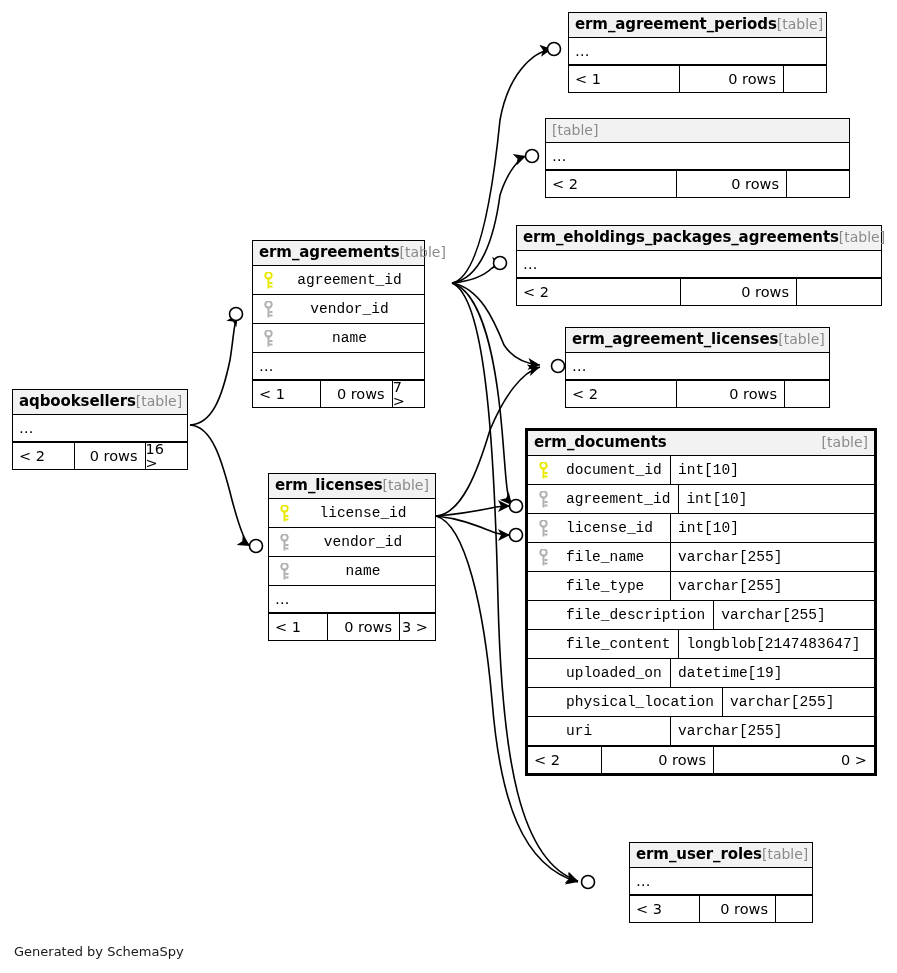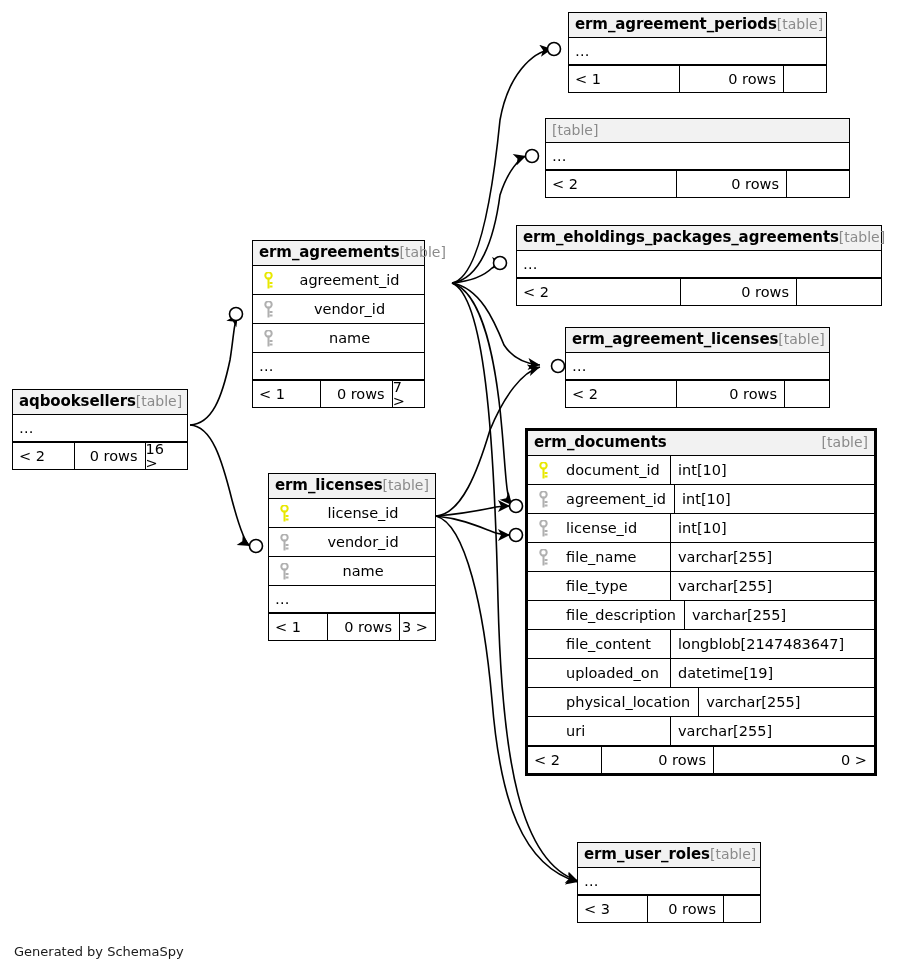--- a/index.html
+++ b/index.html
@@ -35,20 +35,21 @@
   .thead .tname{font-weight:bold;font-size:15px;letter-spacing:-0.1px;}
   .thead .ttag{color:#8a8a8a;font-size:14px;}
   .thead.spread{justify-content:space-between;}
 
   .trow{
     display:flex;align-items:center;
     border-bottom:1px solid #000000;
     box-sizing:border-box;
     height:29px;
     white-space:nowrap;
+    font-family:Liberation Mono, monospace;
   }
   .trow:last-child{border-bottom:none;}
   .keycell{width:30px;flex:0 0 30px;display:flex;justify-content:center;align-items:center;}
   .colname{flex:1 1 auto;padding-left:8px;padding-right:8px;font-size:14.5px;}
   .colname.ctr{text-align:center;padding-left:0;}
   .coltype{
     flex:0 0 auto;padding-left:7px;padding-right:6px;font-size:14.5px;
     border-left:1px solid #000000;align-self:stretch;display:flex;align-items:center;
   }
 
@@ -275,21 +276,21 @@
         <span class="ttag">[table]</span>
     </div>
     <div class="ellipsis">…</div>
     <div class="tfoot">
       <div class="fc l" style="width:62px;">&lt; 2</div>
       <div class="fc r" style="width:72px;">0 rows</div>
       <div class="fc r" style="flex:1 1 auto;">16 &gt;</div>
     </div>
   </div>
 
-  <div class="tbl" style="left:577px;top:842px;width:184px;">
+  <div class="tbl" style="left:629px;top:842px;width:184px;">
     <div class="thead">
       <span class="tname">erm_user_roles</span>
         <span class="ttag">[table]</span>
     </div>
     <div class="ellipsis">…</div>
     <div class="tfoot">
       <div class="fc l" style="width:69px;">&lt; 3</div>
       <div class="fc r" style="width:76px;">0 rows</div>
       <div class="fc r" style="flex:1 1 auto;"></div>
     </div>

